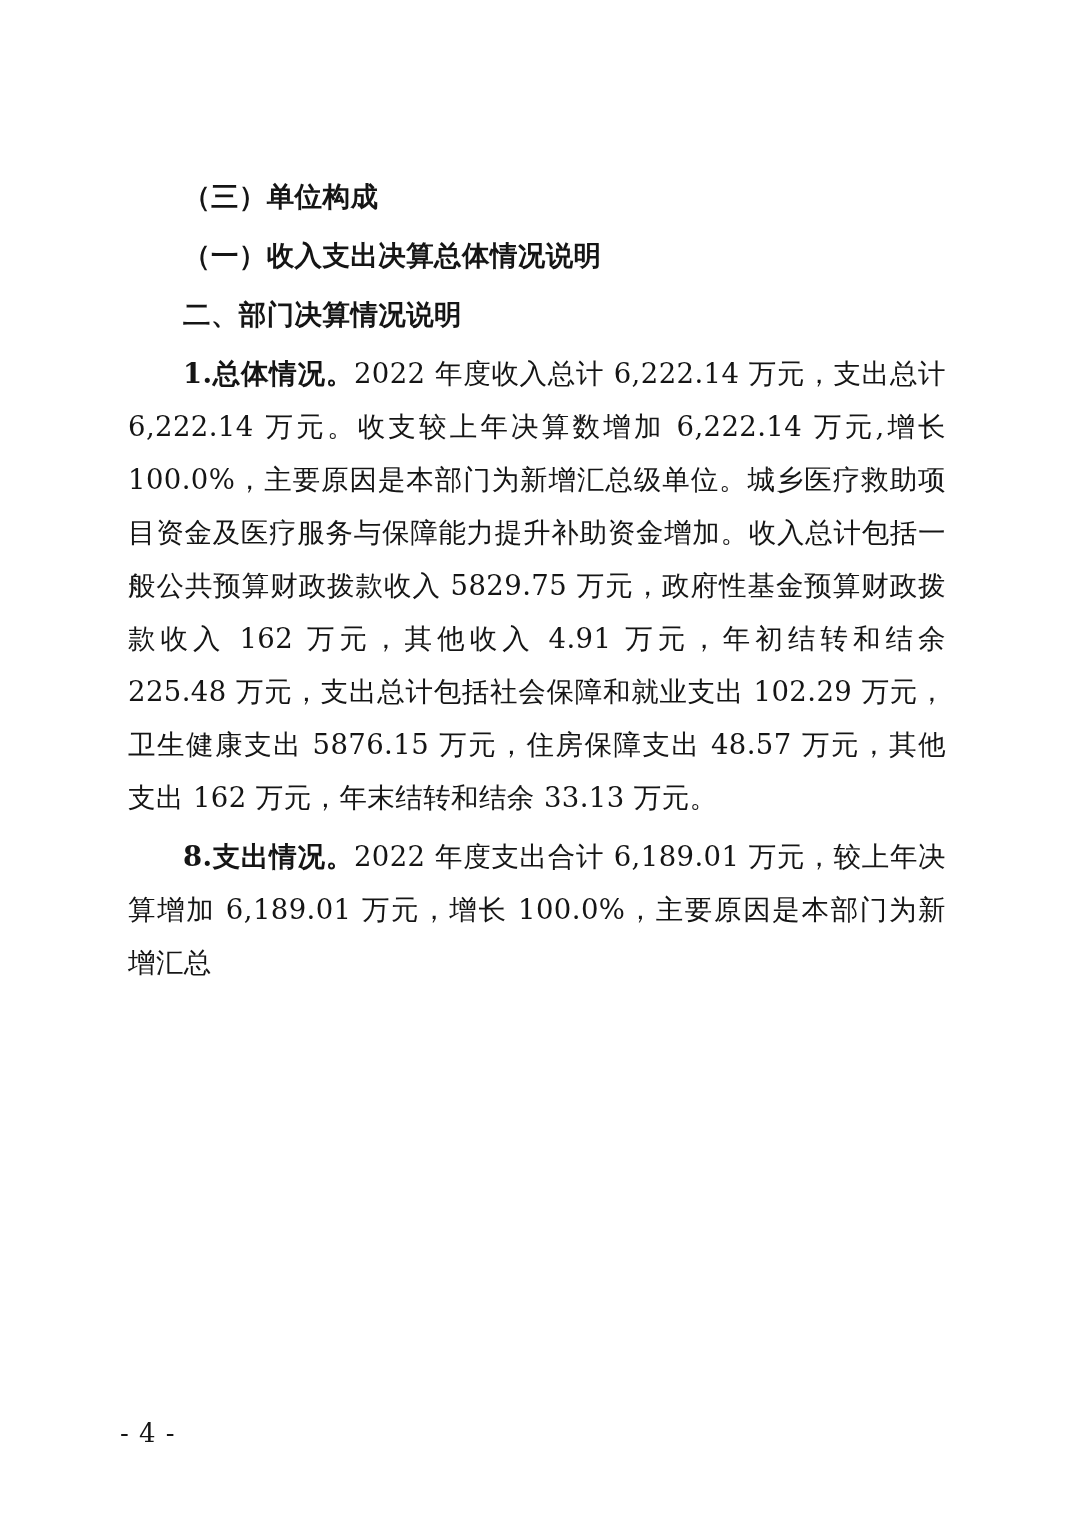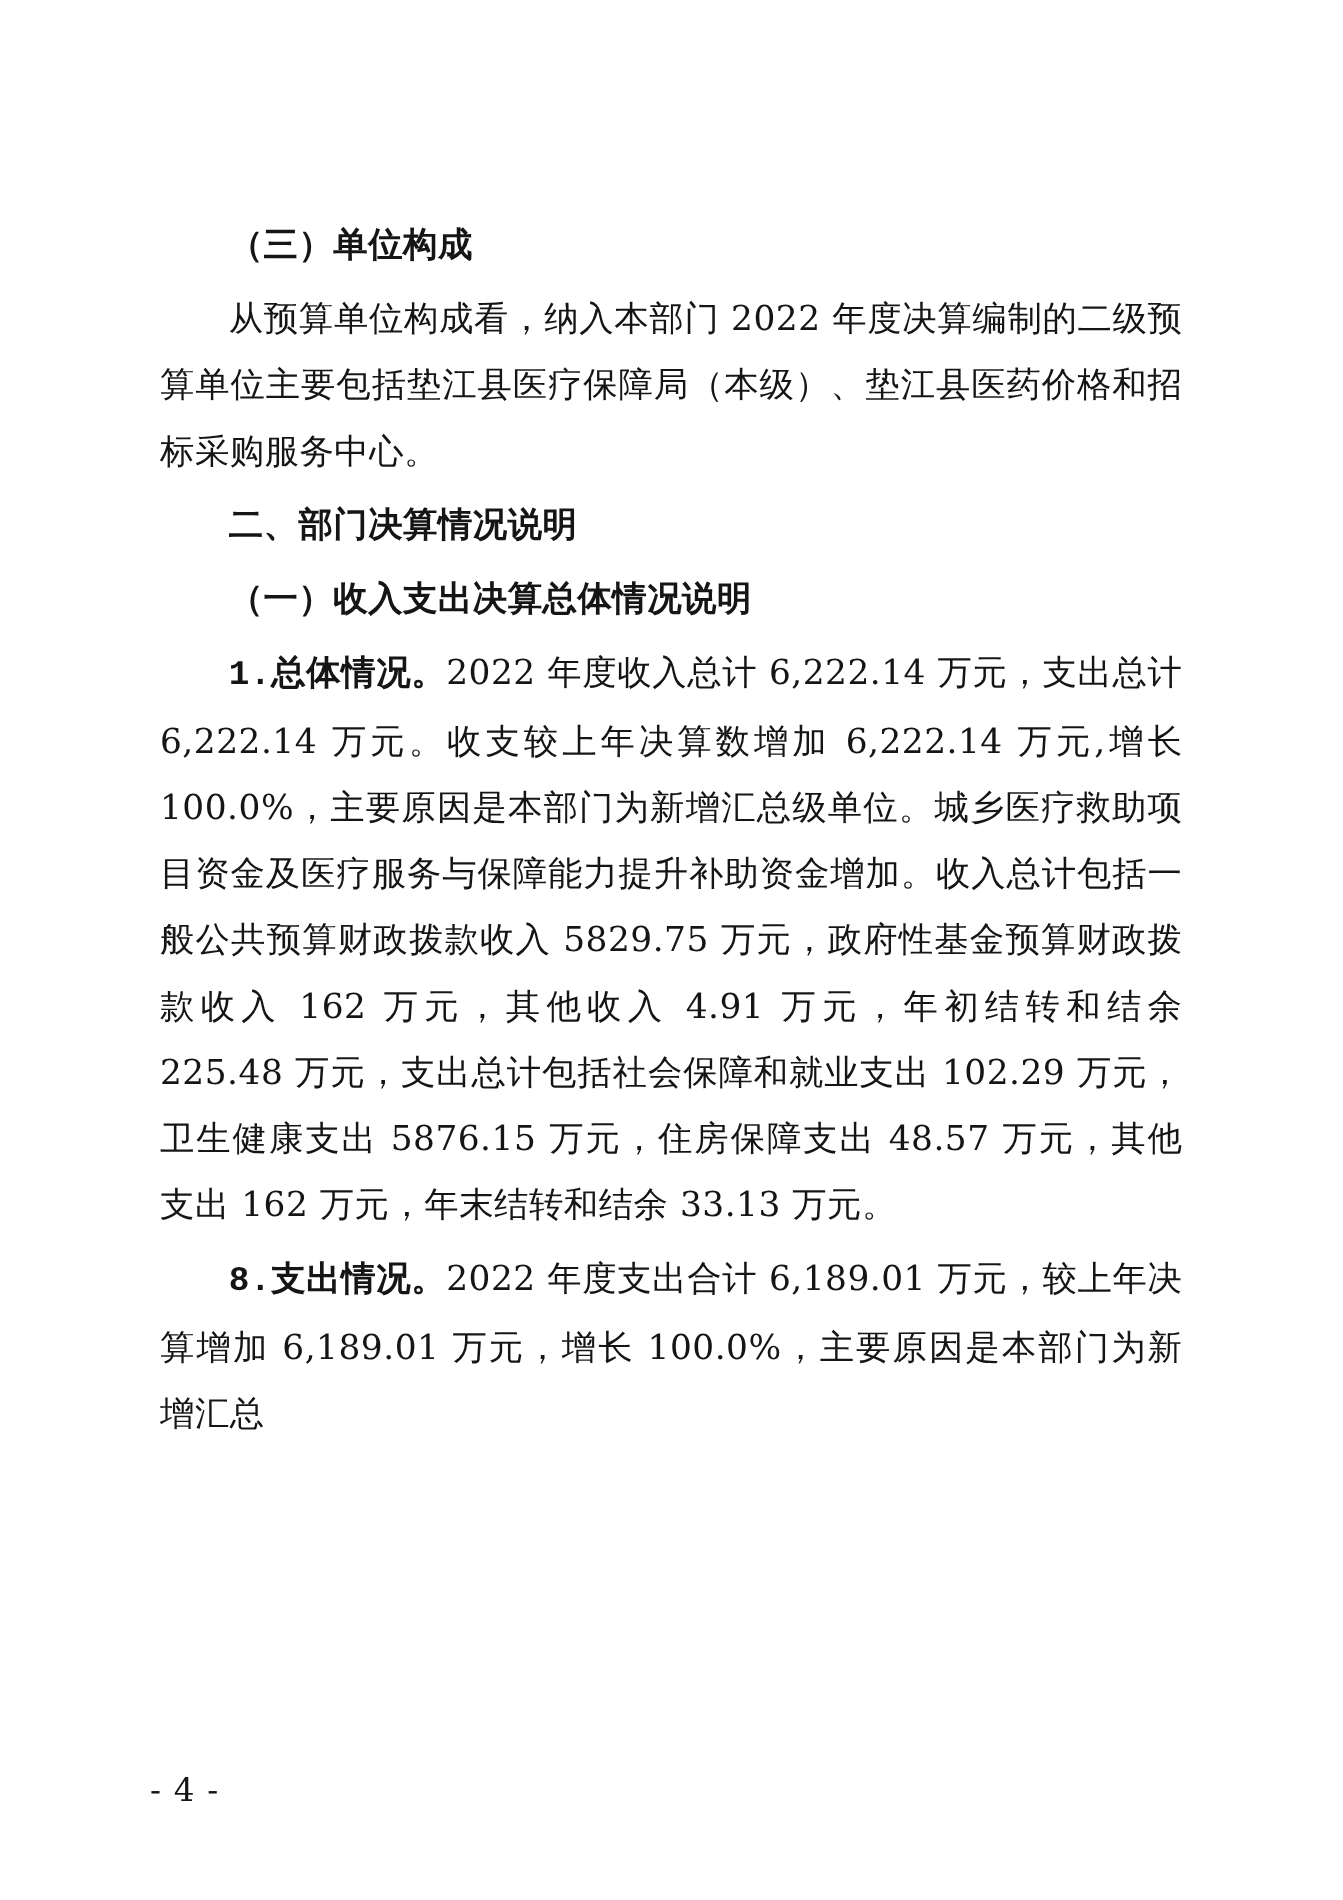--- a/index.html
+++ b/index.html
@@ -34,45 +34,43 @@
   }
   .indent {
     text-indent: 2em;
   }
   .heading {
     font-weight: bold;
     font-family: "DejaVu Serif", "Liberation Serif", serif;
   }
   .heading-inline {
     font-weight: bold;
-    font-family: Liberation Mono, monospace;
   }
   .footer {
     position: absolute;
     left: 120px;
     top: 1418px;
     font-size: 26px;
     font-family: "DejaVu Serif", "Liberation Serif", serif;
     color: #151515;
     letter-spacing: 1px;
   }
 </style>
 </head>
 <body>
 
 <div class="page">
   <div class="content">
 
     <p class="indent heading">（三）单位构成</p>
 
-    <p class="indent">从预算单位构成看，纳入本部门 2022 年度决算编制的二级预算单位主要包括垫江县医疗保障局（本级）、垫江县医药价格和招标采购服务中心。</p>
+
+    <p class="indent heading">（一）收入支出决算总体情况说明</p>
 
     <p class="indent heading">二、部门决算情况说明</p>
-
-    <p class="indent heading">（一）收入支出决算总体情况说明</p>
 
     <p class="indent"><span class="heading-inline">1.总体情况。</span><span>2022 年度收入总计 6,222.14 万元，支出总计 6,222.14 万元。收支较上年决算数增加 6,222.14 万元,增长 100.0%，主要原因是本部门为新增汇总级单位。城乡医疗救助项目资金及医疗服务与保障能力提升补助资金增加。收入总计包括一般公共预算财政拨款收入 5829.75 万元，政府性基金预算财政拨款收入 162 万元，其他收入 4.91 万元，年初结转和结余 225.48 万元，支出总计包括社会保障和就业支出 102.29 万元，卫生健康支出 5876.15 万元，住房保障支出 48.57 万元，其他支出 162 万元，年末结转和结余 33.13 万元。</span></p>
 
 
     <p class="indent"><span class="heading-inline">8.支出情况。</span><span>2022 年度支出合计 6,189.01 万元，较上年决算增加 6,189.01 万元，增长 100.0%，主要原因是本部门为新增汇总</span></p>
 
   </div>
 
   <div class="footer">- 4 -</div>
 </div>

